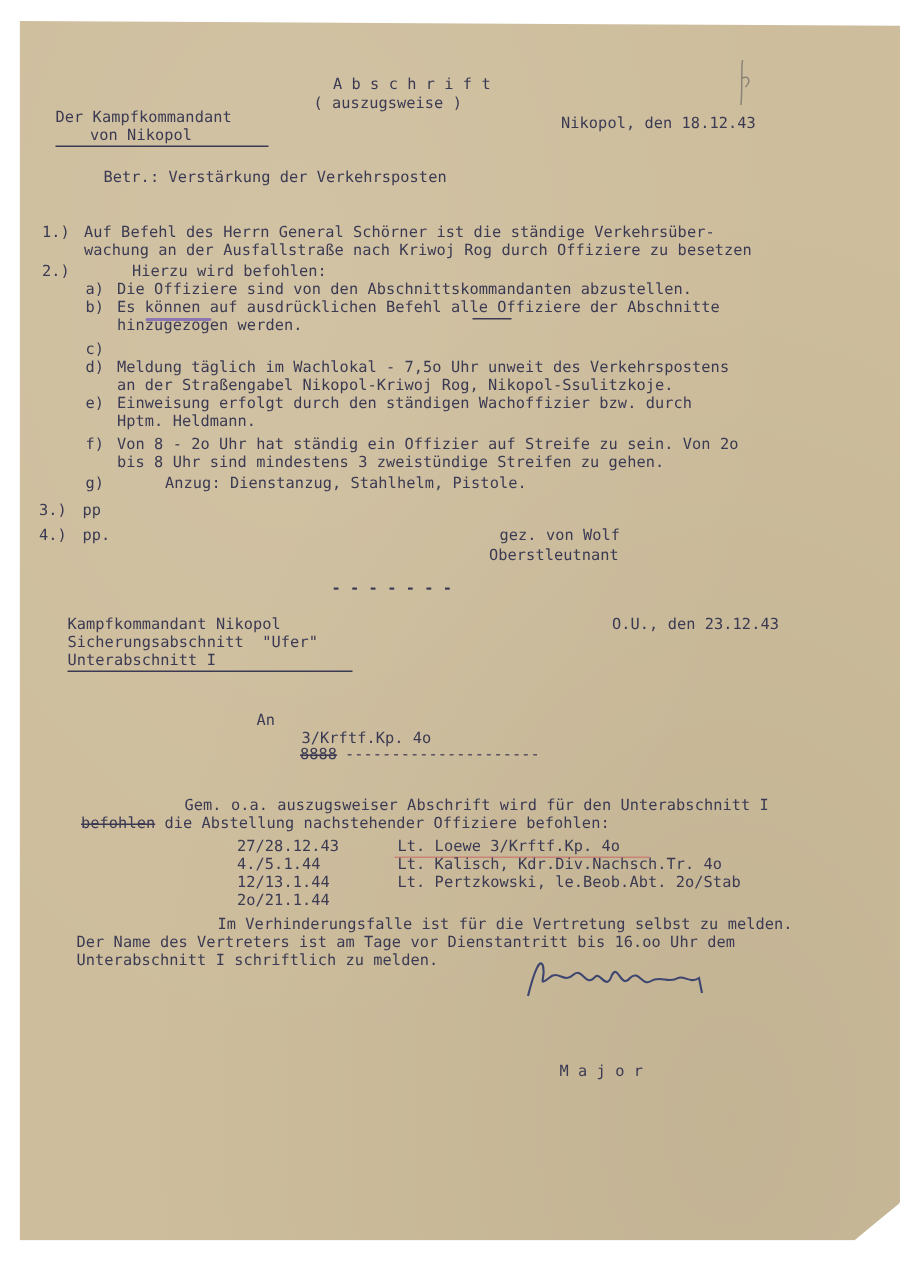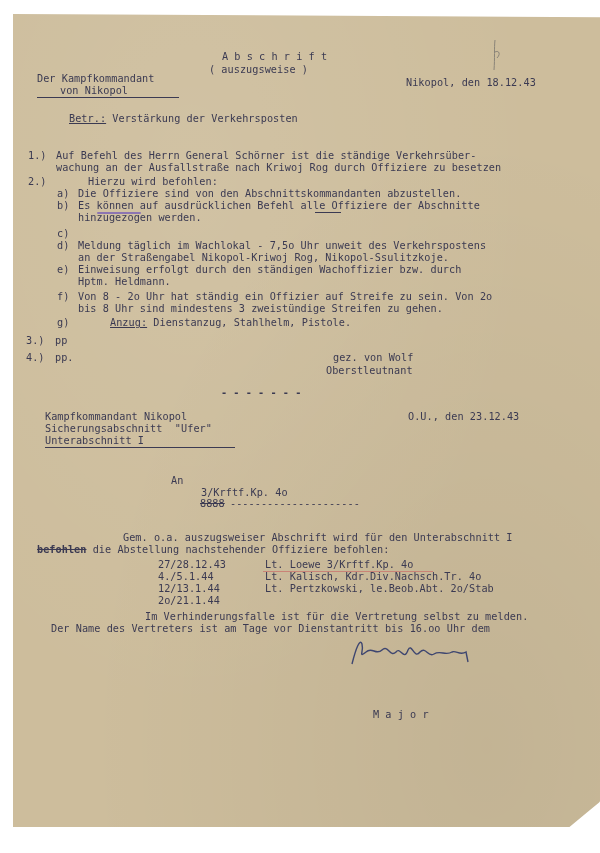--- a/index.html
+++ b/index.html
@@ -9,37 +9,37 @@
       background:#cdbd9c;
       background-image: radial-gradient(ellipse at 30% 20%, rgba(255,255,255,0.08), rgba(0,0,0,0) 60%),
                         radial-gradient(ellipse at 80% 90%, rgba(0,0,0,0.05), rgba(0,0,0,0) 60%);
       clip-path: polygon(0 0, 100% 0.4%, 100% 7%, 99.2% 7.6%, 100% 8.2%, 100% 96%, 99% 97%, 97% 98.2%, 94% 100%, 0 100%);
     }
     .t {
       position:absolute; white-space:pre;
       font-family:"DejaVu Sans Mono", monospace; font-size:10.2px;
       color:#3b3a52; letter-spacing:0.05px; line-height:12px;
     }
-    .u { text-decoration: underline; text-decoration-thickness:1px;padding-left:32px; }
+    .u { text-decoration-thickness:1px;padding-left:32px; }
     .rule { position:absolute; height:1px; background:#3b3a52; }
     .purple-under { position:absolute; height:2px; background:#7b62b6; opacity:0.8; border-radius:1px; }
     .red-under { position:absolute; height:1px; background:#c9756e; opacity:0.8; }
     .sig { position:absolute; }
   </style>
 </head>
 <body>
 
 <div class="paper">
 
   <div class="t" style="left:209px;top:37px;">A b s c h r i f t</div>
   <div class="t" style="left:196px;top:50px;">( auszugsweise )</div>
   <div class="t" style="left:24px;top:59px;">Der Kampfkommandant</div>
   <div class="t" style="left:47px;top:71px;">von Nikopol</div>
   <div class="rule" style="left:24px;top:83px;width:142px;"></div>
-  <div class="t" style="left:361px;top:63px;margin-left:32px;">Nikopol, den 18.12.43</div>
+  <div class="t" style="left:361px;top:63px;">Nikopol, den 18.12.43</div>
   <svg class="sig" style="left:476px;top:24px;" width="24" height="36">
     <path d="M6 2 C5 10 6 20 5 32 M6 14 C10 12 12 16 8 20" stroke="#8a8478" stroke-width="1" fill="none"></path>
   </svg>
 
   <div class="t" style="left:24px;top:99px;"><span class="u">Betr.:</span> <span>Verstärkung der Verkehrsposten</span></div>
 
   <div class="t" style="left:15px;top:136px;">1.)</div>
   <div class="t" style="left:43px;top:148px;">wachung an der Ausfallstraße nach Kriwoj Rog durch Offiziere zu besetzen</div>
   <div class="t" style="left:43px;top:136px;">Auf Befehl des Herrn General Schörner ist die ständige Verkehrsüber-</div>
 
@@ -86,32 +86,33 @@
   <div class="t" style="left:32px;top:421px;">Unterabschnitt I</div>
   <div class="rule" style="left:32px;top:433px;width:190px;"></div>
   <div class="t" style="left:395px;top:397px;text-align:right;">O.U., den 23.12.43</div>
 
   <div class="t" style="left:158px;top:461px;">An</div>
   <div class="t" style="left:188px;top:473px;">3/Krftf.Kp. 4o</div>
   <div class="t" style="left:187px;top:484px;text-decoration:line-through;">8888</div>
   <div class="t" style="left:217px;top:484px;">---------------------</div>
 
   <div class="t" style="left:110px;top:518px;">Gem. o.a. auszugsweiser Abschrift wird für den Unterabschnitt I</div>
-  <div class="t" style="left:24px;top:530px;"><span style="text-decoration:line-through;font-weight:bold;">befohlen</span> <span>die Abstellung nachstehender Offiziere befohlen:</span></div>
+  <div class="t" style="left:24px;top:530px;"><span style="text-decoration:line-through;font-weight:normal;margin-left:17px;">befohlen</span> <span>die Abstellung nachstehender Offiziere befohlen:</span></div>
 
   <div class="t" style="left:145px;top:545px;">27/28.12.43</div>
   <div class="t" style="left:252px;top:545px;">Lt. Loewe 3/Krftf.Kp. 4o</div>
   <div class="red-under" style="left:250px;top:557px;width:170px;"></div>
   <div class="t" style="left:145px;top:557px;">4./5.1.44</div>
   <div class="t" style="left:252px;top:557px;">Lt. Kalisch, Kdr.Div.Nachsch.Tr. 4o</div>
   <div class="t" style="left:145px;top:569px;">12/13.1.44</div>
   <div class="t" style="left:252px;top:569px;">Lt. Pertzkowski, le.Beob.Abt. 2o/Stab</div>
   <div class="t" style="left:145px;top:581px;">2o/21.1.44</div>
 
   <div class="t" style="left:132px;top:597px;">Im Verhinderungsfalle ist für die Vertretung selbst zu melden.</div>
   <div class="t" style="left:38px;top:609px;">Der Name des Vertreters ist am Tage vor Dienstantritt bis 16.oo Uhr dem</div>
+  <div class="t" style="left:38px;top:621px;">Unterabschnitt I schriftlich zu melden.</div>
 
   <svg class="sig" style="left:335px;top:620px;" width="130" height="36">
     <path d="M4 30 C8 14 12 4 14 10 C16 18 10 24 18 18 C24 12 28 22 34 16 C40 10 42 24 48 18 C52 12 56 28 60 16 C64 8 66 26 72 18 C78 12 80 24 86 20 C92 16 98 22 104 18 C108 16 112 22 118 18 L120 28" stroke="#3e4670" stroke-width="1.4" fill="none"></path>
   </svg>
   <div class="t" style="left:360px;top:649px;margin-top:46px;">M a j o r</div>
 
 </div>
 
 </body></html>

